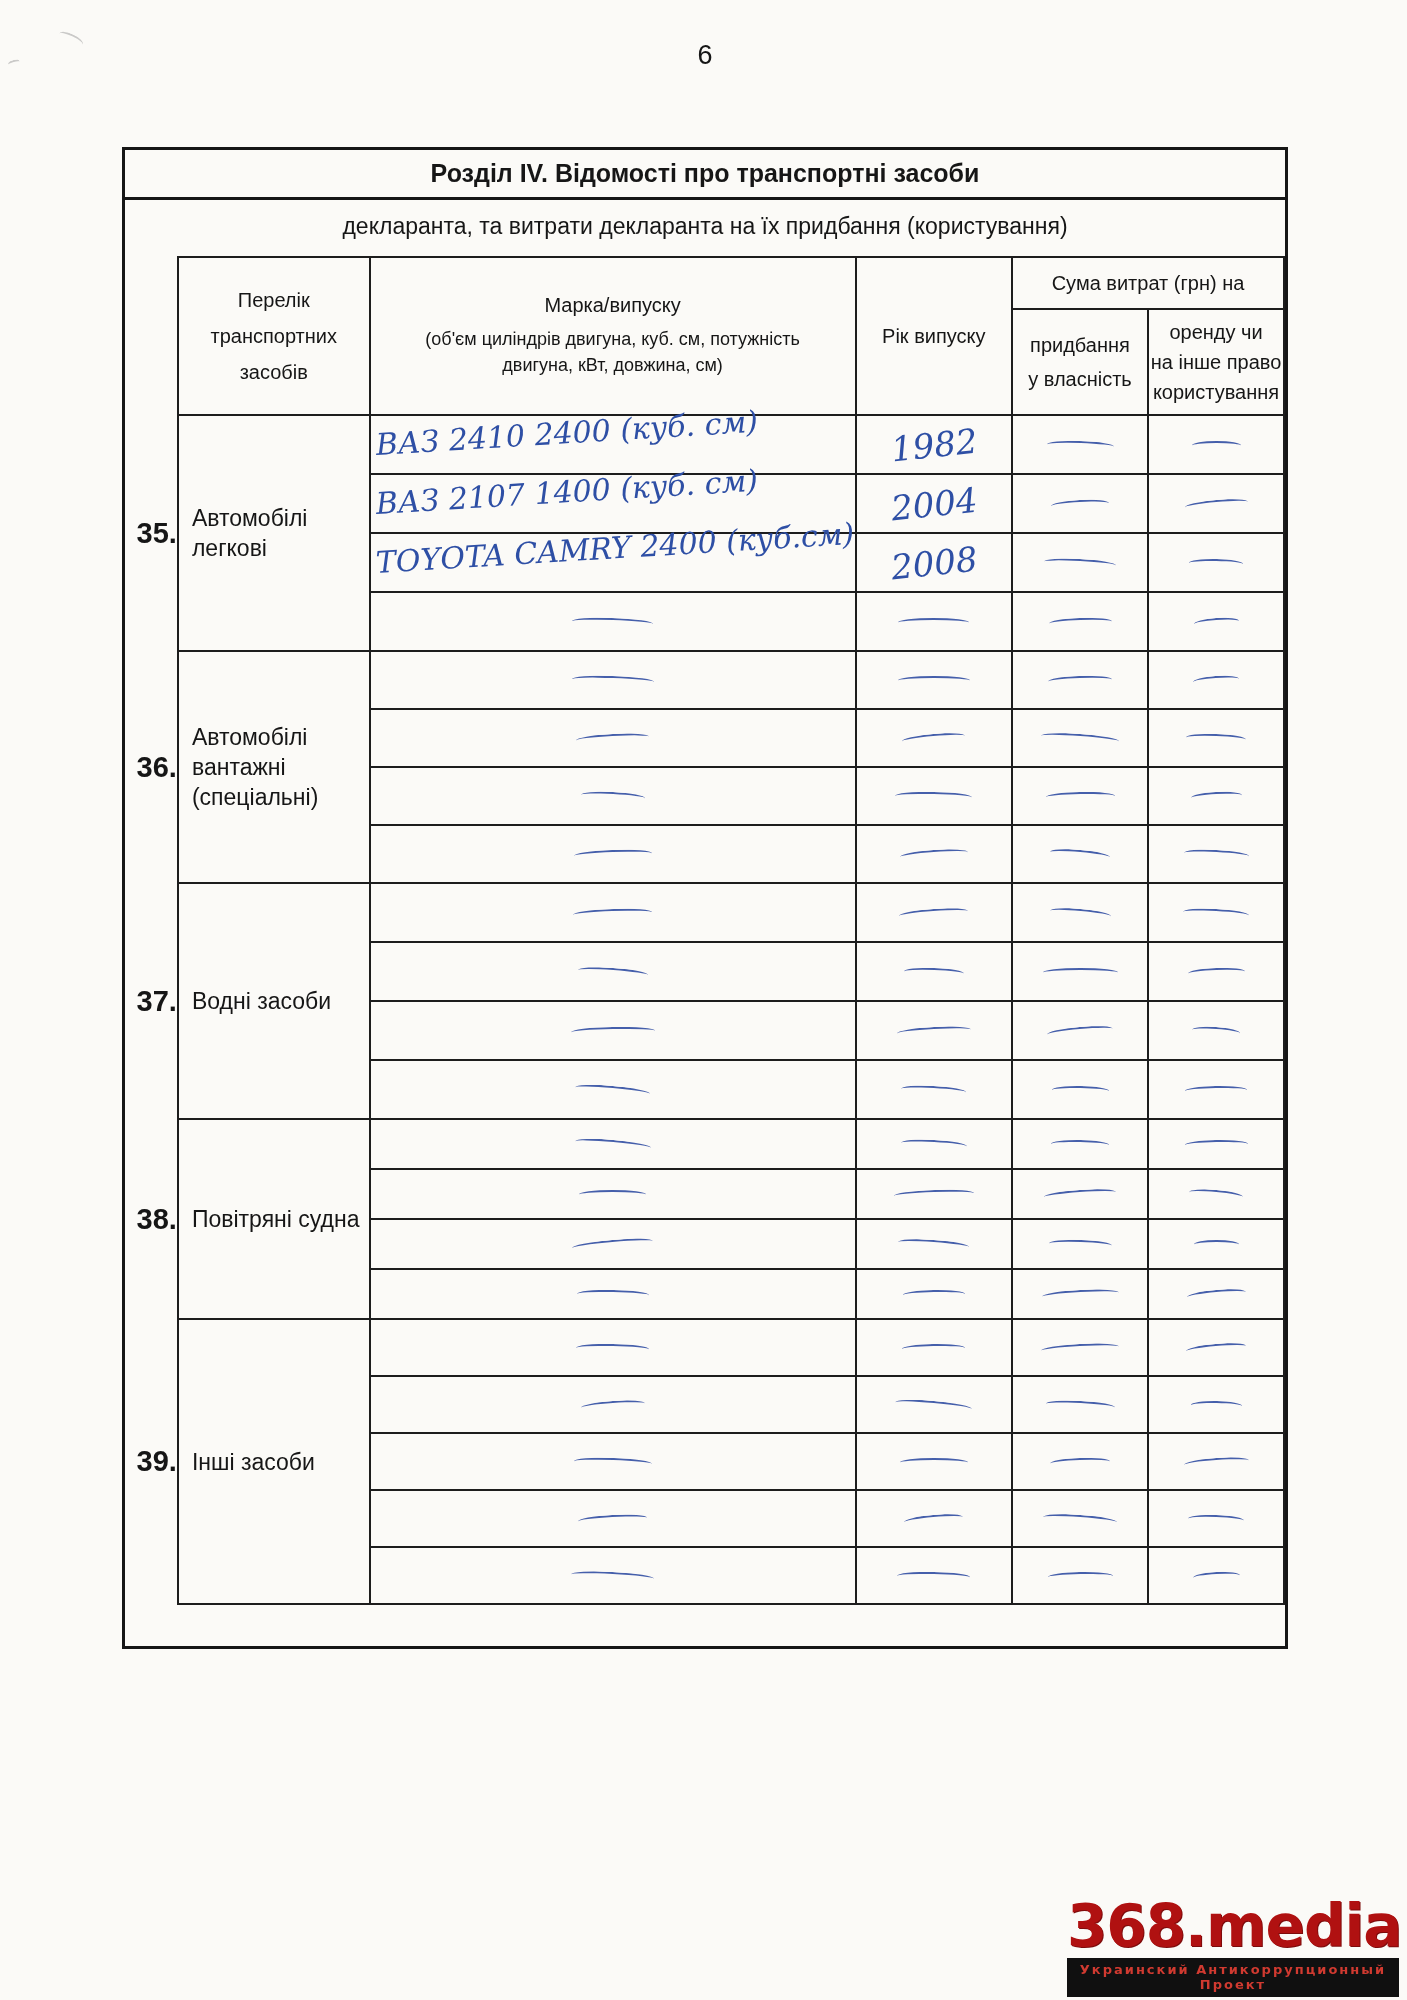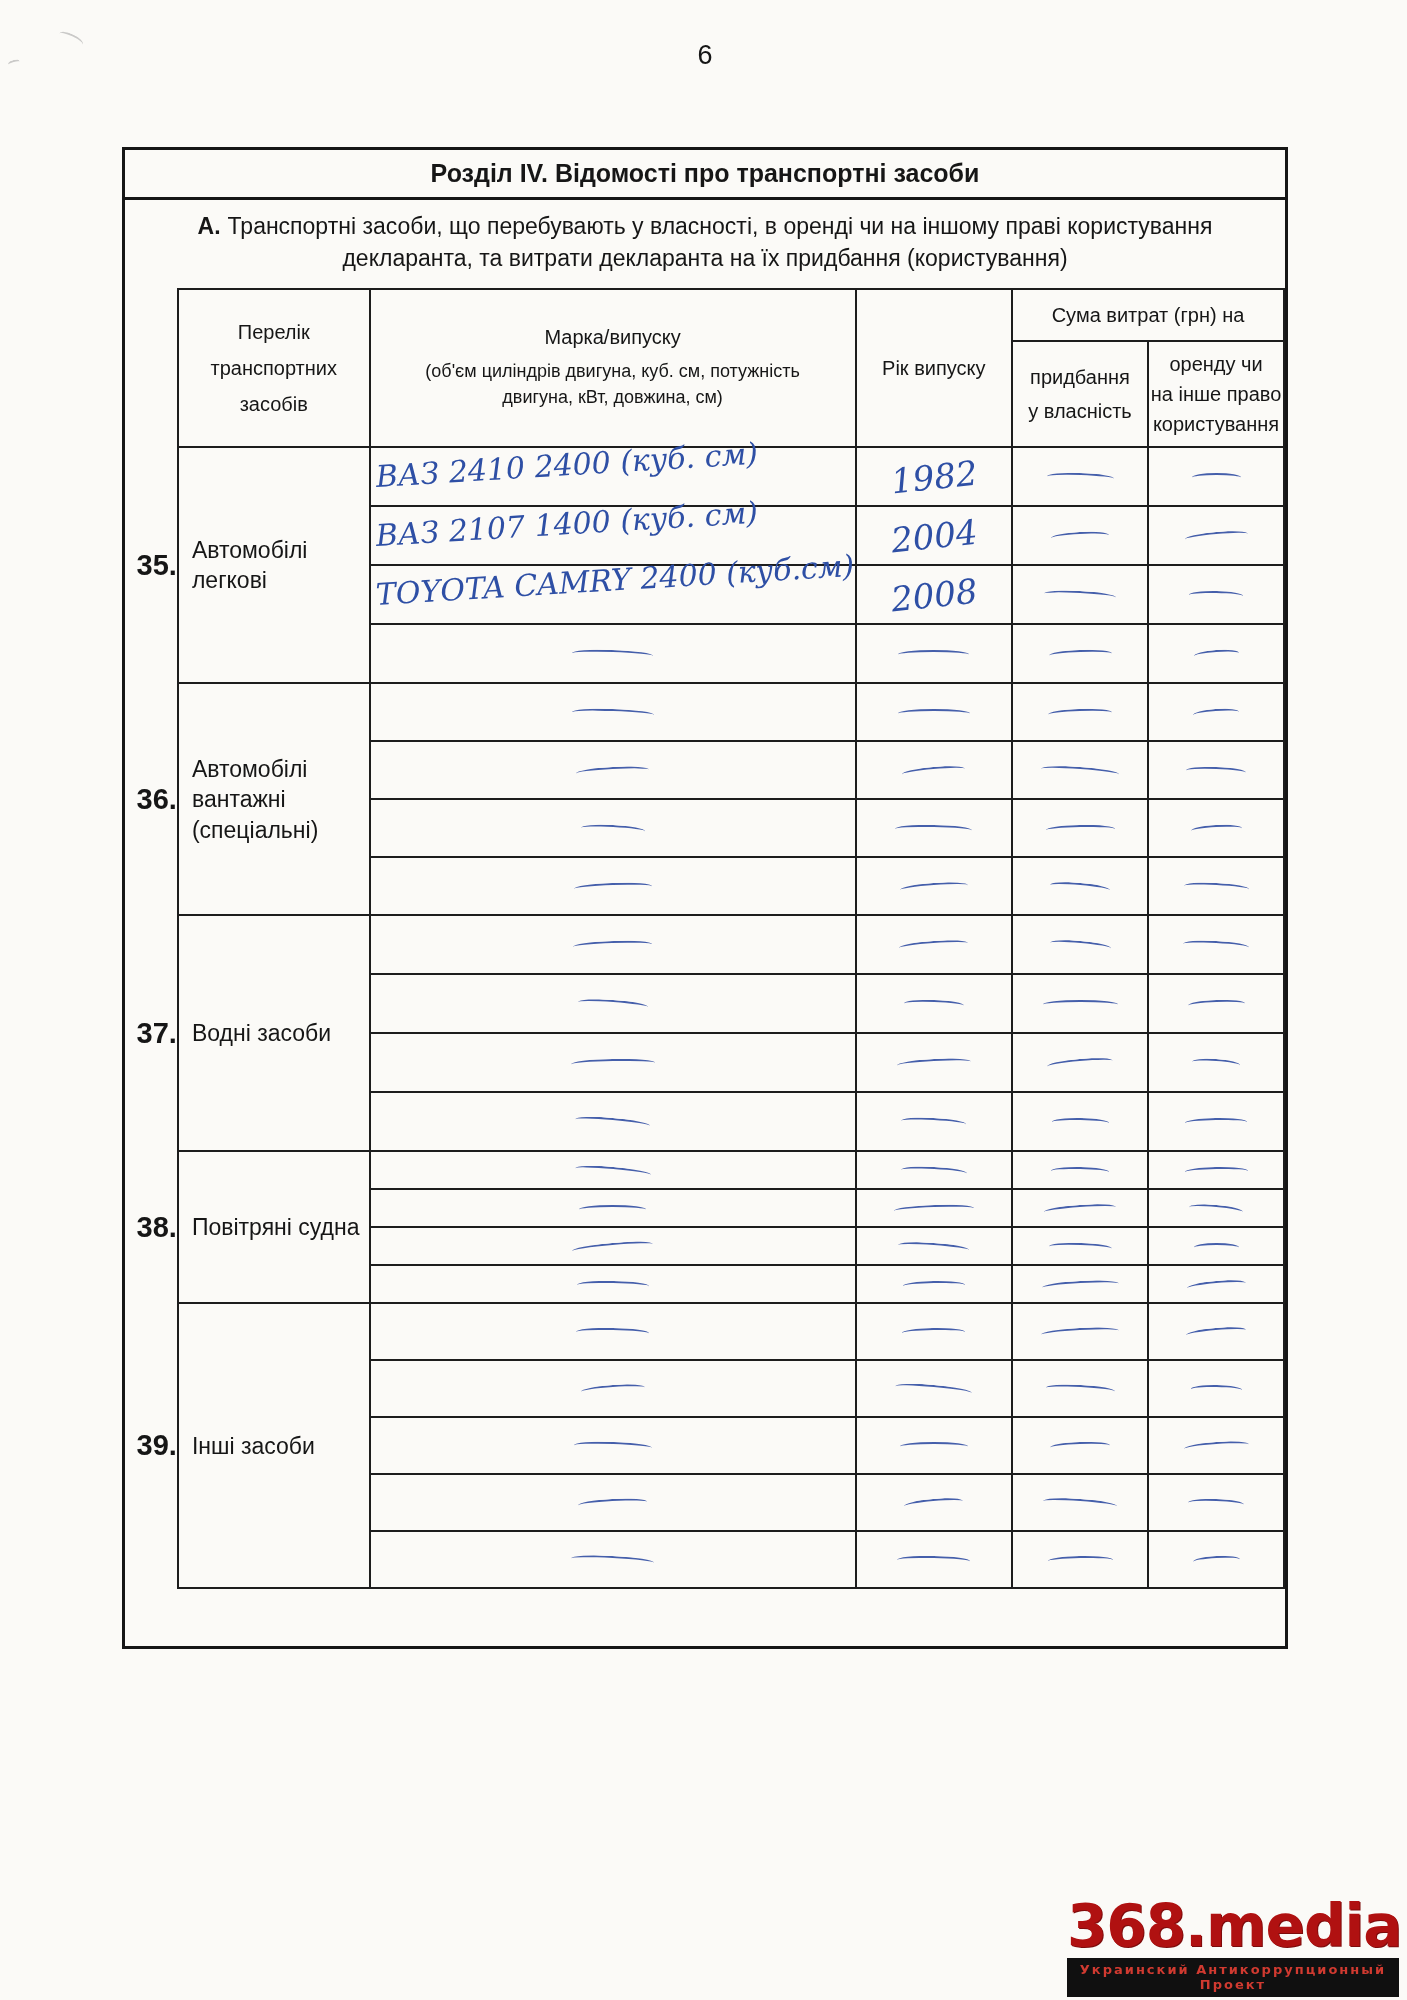--- a/index.html
+++ b/index.html
@@ -63,21 +63,21 @@
   }
   td.cat {
     vertical-align:middle; padding-left:13px;
     font-size:23px; line-height:1.32; white-space:pre-line;margin-left:40px;
   }
   td.cell { text-align:center; vertical-align:middle; }
 
   tr.sec0 { height:59px; }
   tr.sec1 { height:58px; }
   tr.sec2 { height:59px; }
-  tr.sec3 { height:38px; }
+  tr.sec3 { height:50px; }
   tr.sec4 { height:57px; }
 
   
   .ink {
     font-family:"DejaVu Serif", serif; font-style:italic;
     color:#2e4fa5;
   }
   .ink-make {
     display:block; text-align:left; margin-left:5px;
     font-size:30px; line-height:1; white-space:nowrap;
@@ -112,21 +112,20 @@
 <div class="scan-mark m1"></div>
 <div class="scan-mark m2"></div>
 
 <div class="page-number">6</div>
 
 <div class="form-box">
 
   <div class="form-title">Розділ IV. Відомості про транспортні засоби</div>
 
   <div class="form-subtitle">
-    <div><b>А.</b><span>Транспортні засоби, що перебувають у власності, в оренді чи на іншому праві користування</span></div>
     <div>декларанта, та витрати декларанта на їх придбання (користування)</div>
   </div>
 
   <table class="vehicle-table">
     <colgroup>
       <col style="width:56px">
       <col style="width:218px">
       <col style="width:377px">
       <col style="width:192px">
       <col style="width:154px">

